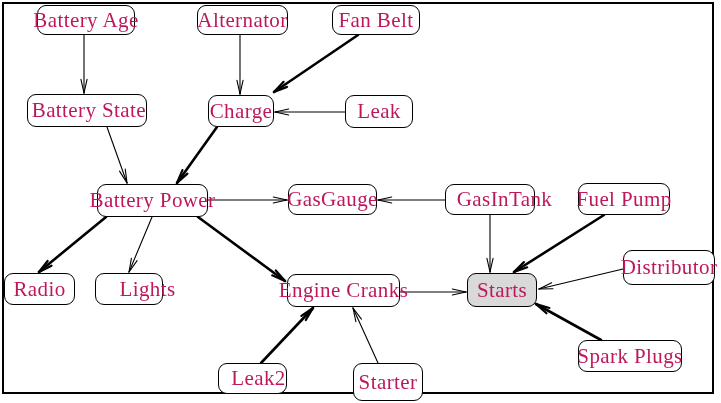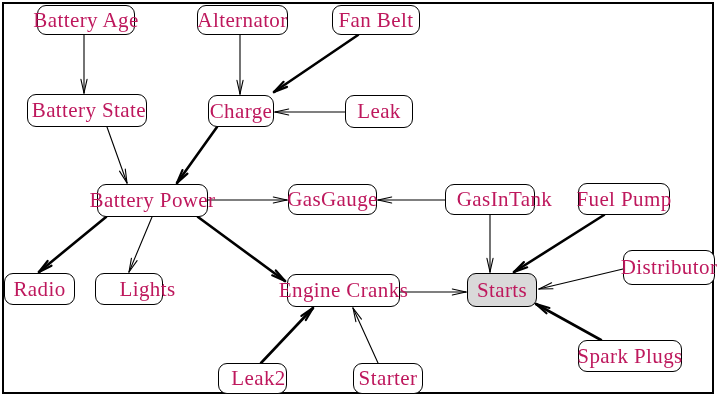--- a/index.html
+++ b/index.html
@@ -153,20 +153,20 @@
       </div>
       <div class="node shaded" style="left: 467px; top: 273px; width: 70px; height: 34px; background: rgb(217, 217, 217);">
         <span>Starts</span>
       </div>
       <div class="node" style="left: 623px; top: 250px; width: 92px; height: 35px;">
         <span>Distributor</span>
       </div>
       <div class="node" style="left: 218px; top: 363px; width: 69px; height: 31px; padding-left: 12px;">
         <span>Leak2</span>
       </div>
-      <div class="node" style="left: 353px; top: 363px; width: 70px; height: 31px;">
+      <div class="node" style="left: 353px; top: 363px; width: 70px; height: 38px;">
         <span>Starter</span>
       </div>
       <div class="node" style="left: 578px; top: 340px; width: 104px; height: 32px;">
         <span>Spark Plugs</span>
       </div>
     </div>
 </div>
 
 </body></html>

